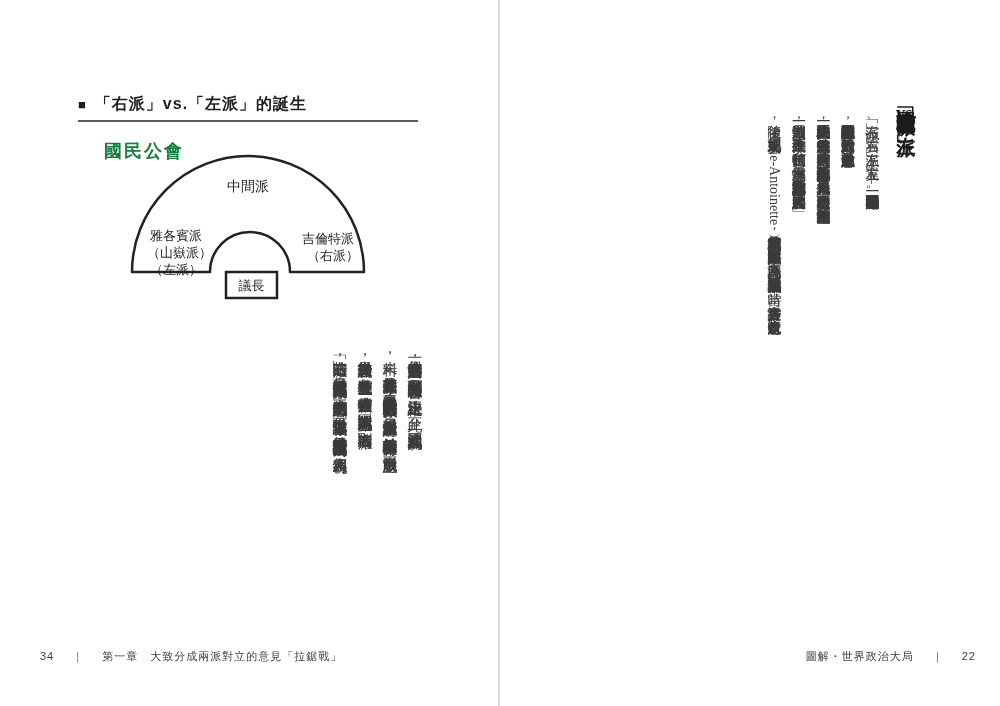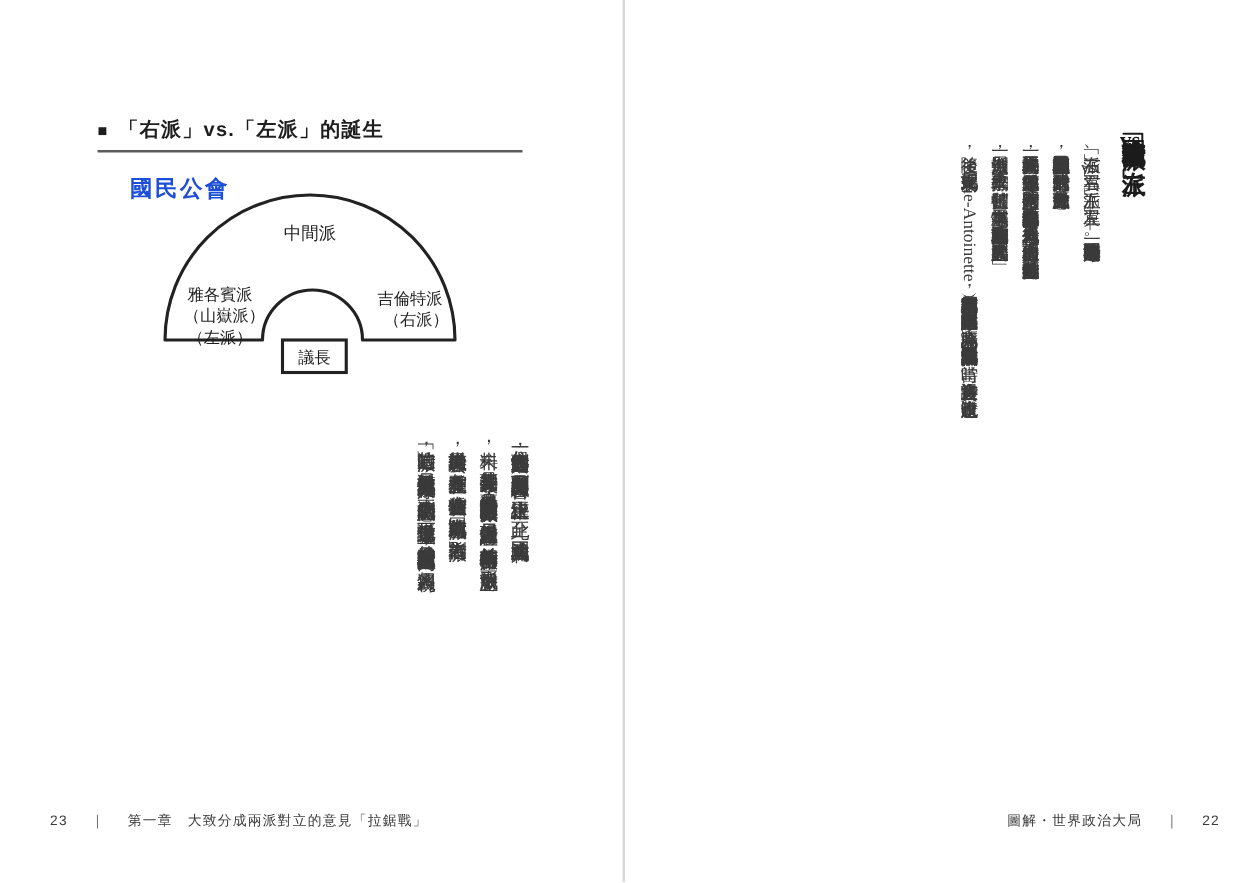--- a/index.html
+++ b/index.html
@@ -16,21 +16,21 @@
     font-family:"Liberation Sans",sans-serif;font-weight:bold;
     font-size:16px;color:#1e1e1e;letter-spacing:1px;display:flex;align-items:center;gap:8px;
   }
   .section-header .sq{font-size:13px;line-height:1;}
   .header-rule{
     position:absolute;left:78px;top:120px;width:340px;height:2px;background:#5c5c5c;
   }
   .diagram-title{
     position:absolute;left:104px;top:139px;
     font-family:"Liberation Sans",sans-serif;font-weight:bold;
-    font-size:18px;color:#1d4ed8;letter-spacing:2px;
+    font-size:18px;color:#15803d;letter-spacing:2px;
   }
   .diagram-svg{position:absolute;left:110px;top:130px;}
   .diagram-svg text{
     font-family:"Liberation Sans",sans-serif;fill:#1f1f1f;
   }
   
   .vtext{
     position:absolute;writing-mode:vertical-rl;-webkit-writing-mode:vertical-rl;
     text-align:justify;
   }
@@ -91,21 +91,21 @@
     </svg>
 
     <div class="vtext body-left">
       <p>保住一命的貴族逃亡到外國，只剩下共和派召開議會（國民公會），決定終止王權。至此，法國正式成為共和國。</p>
       <p>未料，接著竟是共和派分裂。一派是要求處決路易十六並沒收富人財產的雅各賓派（山嶽派），另一派是主張保護個人財產，並希望結束革命的吉倫特派，兩派形成對立。</p>
       <p>由於從議長席看去，雅各賓派坐在左側，吉倫特派坐在右側，因此前者就稱為「左派」，後者則為「右派」。</p>
       <p>這時的「右派」，是一種重視群體（社會與家庭）傳統與秩序，不追求劇烈變化的想法，也可說是遵循「保守主義」。秉持的立場是以守護社會與家庭為最高價值，將個人視為</p>
     </div>
 
     <div class="footer footer-left">
-      <span>23</span>
+      <span>34</span>
       <span class="sep">｜</span>
       <span>第一章　大致分成兩派對立的意見「拉鋸戰」</span>
     </div>
   </section>
 
   <section>
 
     <h1 class="vtitle">
       <span>法國大革命後出現的「右派」</span><span class="tcy">vs.</span><span>「左派」</span>
     </h1>

